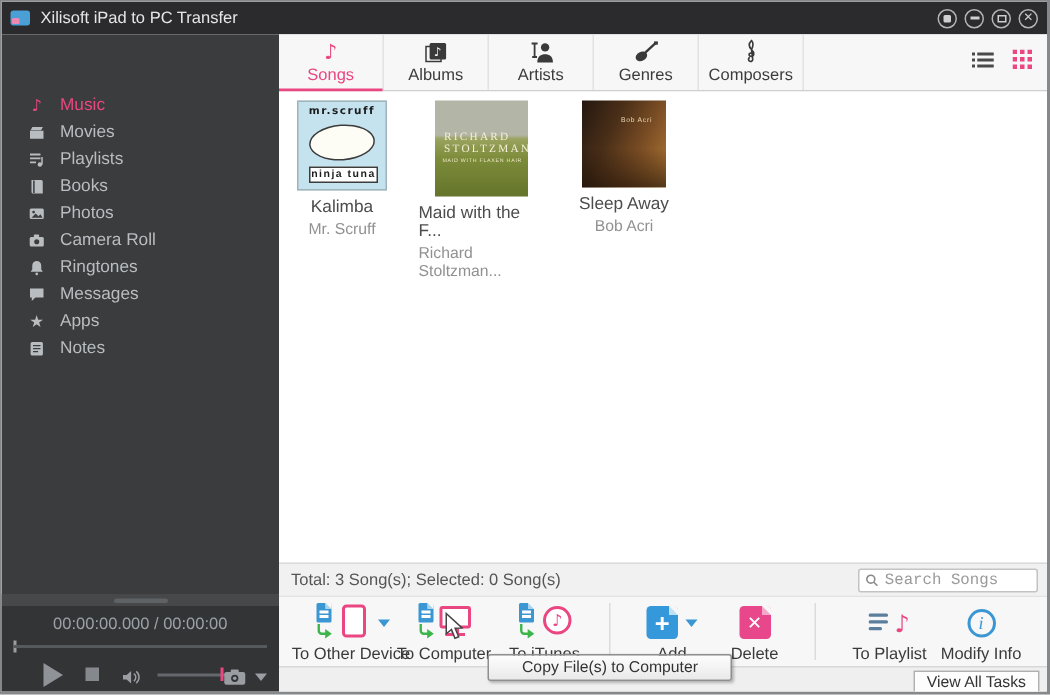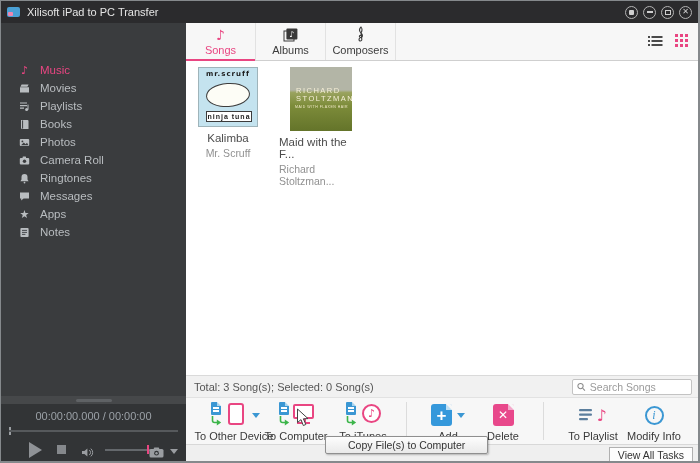--- a/index.html
+++ b/index.html
@@ -84,37 +84,37 @@
   .cover { position:relative; overflow:hidden; flex:none; }
   .cover-kalimba { width:60px; height:60px; background:#c4e3ef; border:1px solid #9fb4ba; }
   .k-top { display:block; text-align:center; margin-top:2px; font-size:7px; font-weight:bold; color:#1c1c1c;
            letter-spacing:1px; font-family:"DejaVu Sans",sans-serif; }
   .k-blob { position:absolute; left:7px; top:15px; width:44px; height:24px; background:#fdfdf6;
             border:1px solid #3c3c3c; border-radius:50%; transform:rotate(-4deg); }
   .k-bottom { position:absolute; left:6px; bottom:4px; width:46px; height:11px; background:#fff; border:1px solid #3c3c3c;
               font-size:7px; font-weight:bold; color:#1c1c1c; text-align:center; line-height:9px; letter-spacing:1px; margin-left:1px; }
   .cover-maid { width:62px; height:64px;
                 background:linear-gradient(#b3b5a6 0%, #b3b5a6 36%, #9aa35f 40%, #7d8c3a 60%, #64742a 100%); }
-  .m-l1, .m-l2 { display:block; font-family:Liberation Sans, sans-serif; color:#f5eed6;
+  .m-l1, .m-l2 { display:block; font-family:Liberation Serif, serif; color:#f5eed6;
                  font-size:7.5px; letter-spacing:1.5px; line-height:1.1; padding-left:6px; }
   .m-l1 { margin-top:20px; }
   .m-l3 { display:block; font-size:3.5px; color:#efe7c5; padding-left:5px; margin-top:1px; letter-spacing:0.5px; }
   .cover-sleep { width:56px; height:58px;
                  background:linear-gradient(115deg,#241710 0%,#4a2f18 35%,#7a4d24 65%,#a06a2f 88%,#b5803c 100%); }
   .cover-sleep::after { content:""; position:absolute; left:0; right:0; bottom:0; height:45%;
                         background:linear-gradient(to top, rgba(18,9,4,.6), rgba(0,0,0,0)); }
   .s-credit { position:absolute; top:10px; left:26px; font-size:4.5px; color:#ead9ae; letter-spacing:0.5px; }
 
   .statusbar { position:absolute; left:0; right:0; top:352px; height:22px; background:#f1f1f1;
                border-top:1px solid #dadada; display:flex; align-items:center; padding:0 6px 0 8px; }
   .status-text { font-size:11px; color:#555; }
   .searchbox { margin-left:auto; width:120px; height:16px; background:#fff; border:1px solid #c3c3c3;
                border-radius:2px; display:flex; align-items:center; padding:0 4px; }
   .searchbox input { border:none; outline:none; width:100%; font-size:10.5px; color:#444; margin-left:4px;
-                     font-family:Liberation Sans, sans-serif; background:transparent; }
+                     font-family:Liberation Mono, monospace; background:transparent; }
   .searchbox input::placeholder { color:#9a9a9a; }
 
   .toolbar { position:absolute; left:0; right:0; top:374px; height:47px; background:#f7f7f7;
              border-top:1px solid #e2e2e2; }
   .tb { position:absolute; top:3px; display:flex; flex-direction:column; align-items:center; cursor:default; }
   .tb-iconrow { height:28px; display:flex; align-items:center; }
   .tb-label { font-size:11px; color:#3a3a3a; margin-top:1px; white-space:nowrap; }
   .tb-divider { position:absolute; top:4px; height:38px; width:1px; background:#dcdcdc; }
 
   .tr-icon { position:relative; width:38px; height:26px; display:inline-block; }
@@ -319,20 +319,40 @@
           <svg width="15" height="14" viewBox="0 0 15 14">
               <rect x="1" y="3" width="10" height="10" fill="none" stroke="#3a3a3a"></rect>
               <rect x="3.4" y="0.6" width="11" height="11" rx="1" fill="#3a3a3a"></rect>
               <text x="6.2" y="9.4" fill="#fff" font-size="8" font-family="DejaVu Sans">♪</text>
             </svg>
         </span>
         <span>Albums</span>
       </div>
       <div class="tab">
         <span class="tab-ic">
+          <svg width="16" height="15" viewBox="0 0 16 15">
+              <path d="M3.4 2 v9 M1.4 2 h4 M1.8 11 h3.2" stroke="#3a3a3a" stroke-width="1.2"></path>
+              <circle cx="10.4" cy="4.6" r="2.8" fill="#3a3a3a"></circle>
+              <path d="M5.2 14.6 c0-4.2 2.4-5.4 5.2-5.4 s5.2 1.2 5.2 5.4 z" fill="#3a3a3a"></path>
+            </svg>
+        </span>
+        <span>Artists</span>
+      </div>
+      <div class="tab">
+        <span class="tab-ic">
+          <svg width="16" height="15" viewBox="0 0 16 15">
+              <ellipse cx="4.6" cy="10.6" rx="4" ry="3" transform="rotate(-28 4.6 10.6)" fill="#3a3a3a"></ellipse>
+              <path d="M6.8 8.4 L14.2 1.6" stroke="#3a3a3a" stroke-width="1.6"></path>
+              <rect x="13" y="0.6" width="2.6" height="2.2" fill="#3a3a3a"></rect>
+            </svg>
+        </span>
+        <span>Genres</span>
+      </div>
+      <div class="tab">
+        <span class="tab-ic">
           <svg width="10" height="16" viewBox="0 0 10 16">
               <path d="M5 1 C3 3 3.2 5.2 5 7 C7.2 9 6.8 11.6 4.8 11.6 C3.2 11.6 2.8 9.8 4.3 9.4 M5 1 C6.4 2.6 6.2 4.8 5 7 L5.8 13.4 A1.4 1.4 0 1 1 3.5 12.5" fill="none" stroke="#3a3a3a" stroke-width="1.1" stroke-linecap="round"></path>
             </svg>
         </span>
         <span>Composers</span>
       </div>
       <div class="view-toggles">
         <span>
           <svg width="15" height="12" viewBox="0 0 15 12">
               <g fill="#4a4a4a">
@@ -375,20 +395,27 @@
       </div>
       <div class="album-card" style="width:84px;">
         <div class="cover cover-maid">
           <span class="m-l1">RICHARD</span>
           <span class="m-l2">STOLTZMAN</span>
           <span class="m-l3">MAID WITH FLAXEN HAIR</span>
         </div>
         <div class="album-title">Maid with the F...</div>
         <div class="album-artist">Richard Stoltzman...</div>
       </div>
+      <div class="album-card" style="width:80px;">
+        <div class="cover cover-sleep">
+          <span class="s-credit">Bob Acri</span>
+        </div>
+        <div class="album-title">Sleep Away</div>
+        <div class="album-artist">Bob Acri</div>
+      </div>
     </div>
 
     <div class="statusbar">
       <span class="status-text">Total: 3 Song(s); Selected: 0 Song(s)</span>
       <div class="searchbox">
         <svg width="10" height="10" viewBox="0 0 10 10">
             <circle cx="4" cy="4" r="3" fill="none" stroke="#8a8a8a" stroke-width="1.2"></circle>
             <path d="M6.3 6.3 L9 9" stroke="#8a8a8a" stroke-width="1.2"></path>
           </svg>
         <input type="text" placeholder="Search Songs" style="">

